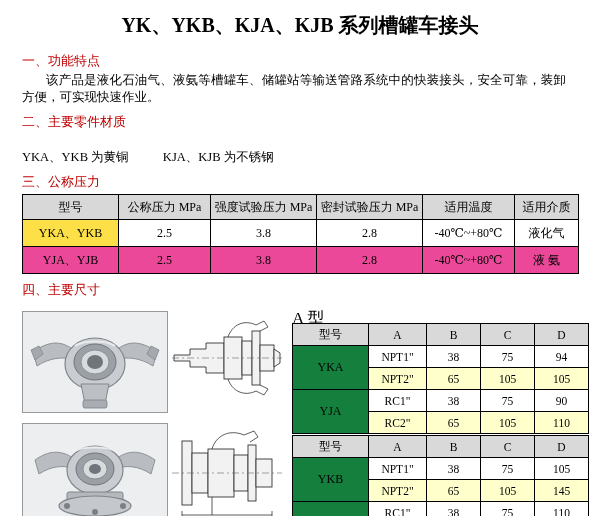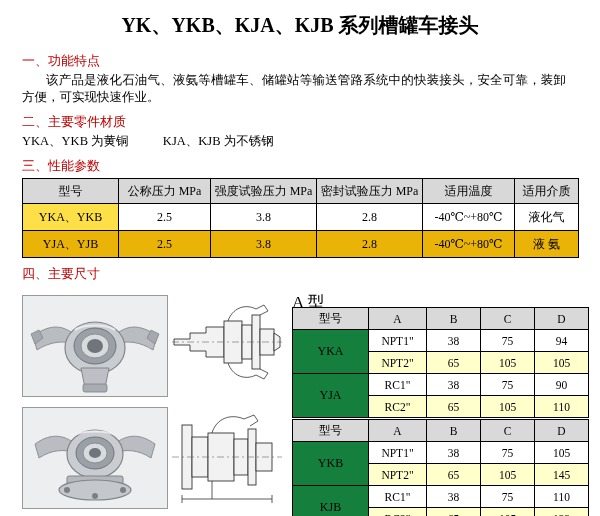--- a/index.html
+++ b/index.html
@@ -40,21 +40,21 @@
   .para {
     font-size: 12.5px;
     line-height: 17px;
     margin: 0 34px 0 22px;
     text-indent: 24px;
     text-align: justify;
   }
   .mat-line {
     font-size: 12.5px;
     margin-left: 22px;
-    margin-top: 2px;
+    margin-top: 18px;
   }
   .mat-line .gap {
     display: inline-block;
     width: 28px;
   }
 
   
   table.spec {
     border-collapse: collapse;
     margin-left: 22px;
@@ -71,21 +71,21 @@
   }
   table.spec thead th {
     background: #d8d8d8;
     font-weight: normal;
     height: 24px;
   }
   table.spec td.model {
     background: #fde047;
   }
   table.spec tr.row-b td {
-    background: #eab308;
+    background: #ec4899;
   }
   table.spec td.plain {
     background: #ffffff;
   }
 
   
   .lower {
     position: relative;
     margin-top: 6px;
   }
@@ -139,21 +139,21 @@
   <div class="section-head">一、功能特点</div>
   <div class="para">该产品是液化石油气、液氨等槽罐车、储罐站等输送管路系统中的快装接头，安全可靠，装卸方便，可实现快速作业。</div>
 
   <div class="section-head">二、主要零件材质</div>
   <div class="mat-line">
     <span>YKA、YKB 为黄铜</span>
     <span class="gap"></span>
     <span>KJA、KJB 为不锈钢</span>
   </div>
 
-  <div class="section-head">三、性能参数</div>
+  <div class="section-head">三、公称压力</div>
 
   <table class="spec">
     <colgroup>
       <col style="width:96px">
         <col style="width:92px">
         <col style="width:106px">
         <col style="width:106px">
         <col style="width:92px">
         <col style="width:64px">
     </colgroup>

